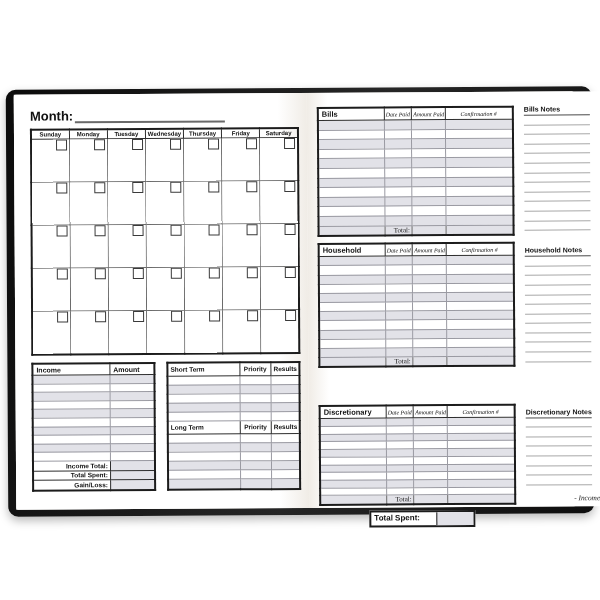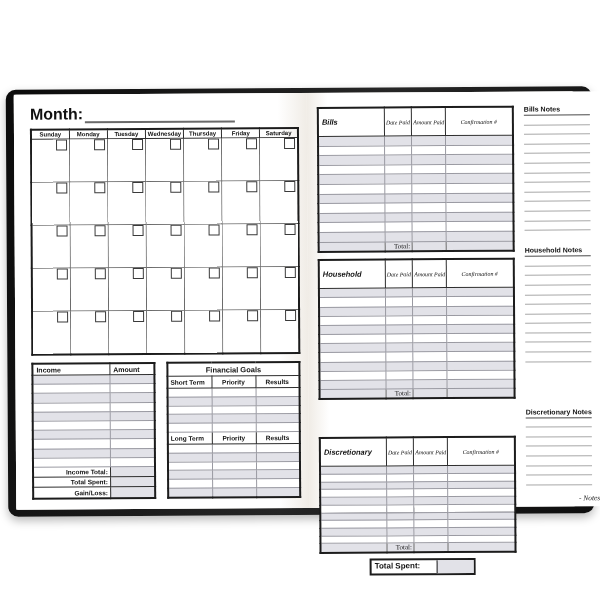--- a/index.html
+++ b/index.html
@@ -14,21 +14,21 @@
         border-radius:0 5px 5px 0;}
   .pages{position:absolute;left:8px;top:5px;right:18px;bottom:7px;background:#fbfaf8;
         border-radius:2px;display:flex;}
   .page{flex:1;position:relative;}
   .page.left{background:linear-gradient(to right,#ffffff 90%,#f0ece6);padding:14px 8px 0 16px;box-sizing:border-box;}
   .page.right{background:linear-gradient(to left,#ffffff 93%,#f0ece6);padding:14px 4px 0 10px;box-sizing:border-box;display:flex;}
   .gutter{width:4px;background:linear-gradient(to right,#e6ddd2,#b07a5e 45%,#d8c9bb);}
 
   
   .month-row{display:flex;align-items:flex-end;height:15px;margin-bottom:5px;}
-  .month-label{font-weight:bold;font-size:16px;}
+  .month-label{font-weight:bold;font-size:13px;}
   .month-line{border-bottom:2px solid #6a6a6a;width:150px;margin-left:2px;height:10px;}
 
   table{border-collapse:collapse;table-layout:fixed;}
   .calendar{width:100%;border:2px solid #1c1c1c;}
   .calendar th{border:1px solid #2e2e2e;font-size:6px;font-weight:bold;height:8px;padding:0;text-align:center;}
   .calendar td{border:1px solid #6b6b6b;height:42px;padding:0;position:relative;background:#fff;}
   .chk{position:absolute;top:0px;right:2px;width:9px;height:9px;border:1.3px solid #3a3a3a;background:#fff;}
 
   .bottom-left{display:flex;gap:11px;margin-top:7px;}
   .income{width:124px;border:2px solid #1c1c1c;}
@@ -45,21 +45,21 @@
   .goals th.sub.first{text-align:left;}
   .goals td{border:1px solid #9a9aa2;height:7.8px;padding:0;background:#fff;}
   .goals tr.alt td{background:#e2e2e8;}
 
   
   .main-col{width:197px;}
   .notes-col{flex:1;padding-left:10px;padding-top:0px;}
 
   .section table{width:100%;border:2px solid #1c1c1c;}
   .section th{border:1px solid #2e2e2e;background:#fff;}
-  .section th.name{font-size:7.5px;font-weight:bold;text-align:left;padding:9px 3px;height:9px;font-style:italic;}
+  .section th.name{font-size:7.5px;font-weight:bold;text-align:left;padding:1px 3px;height:9px;}
   .section th.col{font-family:"Liberation Serif",serif;font-style:italic;font-weight:normal;
                   font-size:5.9px;white-space:nowrap;overflow:hidden;padding:0 1px;}
   .section td{border:1px solid #9a9aa2;padding:0;background:#fff;}
   .section tr.alt td{background:#e2e2e8;}
   .section tr.totalrow td{background:#e2e2e8;border:1px solid #6b6b6b;}
   .section td.tlabel{font-family:"Liberation Serif",serif;font-size:7px;text-align:right;padding-right:2px;background:#fff;}
   .sec-0{margin-top:0;}   .sec-0 td{height:8.6px;}
   .sec-1{margin-top:6px;} .sec-1 td{height:8.2px;}
   .sec-2{margin-top:37px;}.sec-2 td{height:6.7px;}
 
@@ -276,23 +276,20 @@
                 </tr>
                 <tr class="totalrow">
                   <td class="tlabel">Gain/Loss:</td>
                   <td class="tval"></td>
                 </tr>
               </tbody>
           </table>
           <table class="goals">
             <tbody id="goals-body">
                 <tr>
-                  <th class="caption" colspan="3">Financial Goals</th>
-                </tr>
-                <tr>
                   <th class="sub first" style="width: 57%;">Short Term</th>
                   <th class="sub" style="width: 23%;">Priority</th>
                   <th class="sub" style="width: 20%;">Results</th>
                 </tr>
                 <tr>
                   <td></td>
                   <td></td>
                   <td></td>
                 </tr>
                 <tr class="alt">
@@ -650,20 +647,20 @@
               <div class="nb-title">Discretionary Notes</div>
               <div class="note-line"></div>
               <div class="note-line"></div>
               <div class="note-line"></div>
               <div class="note-line"></div>
               <div class="note-line"></div>
               <div class="note-line"></div>
               <div class="note-line"></div>
             </div>
             <div class="quote">
-              <div>- Notes</div>
+              <div>- Income</div>
             </div>
           </div>
       </div>
 
     </div>
   </div>
 </div>
 
 </body></html>

